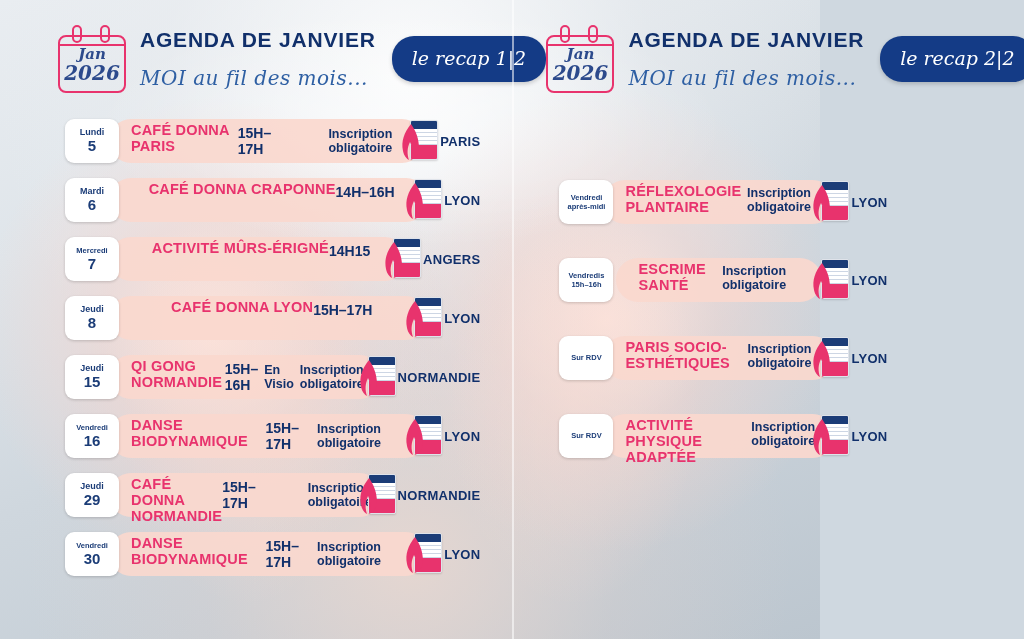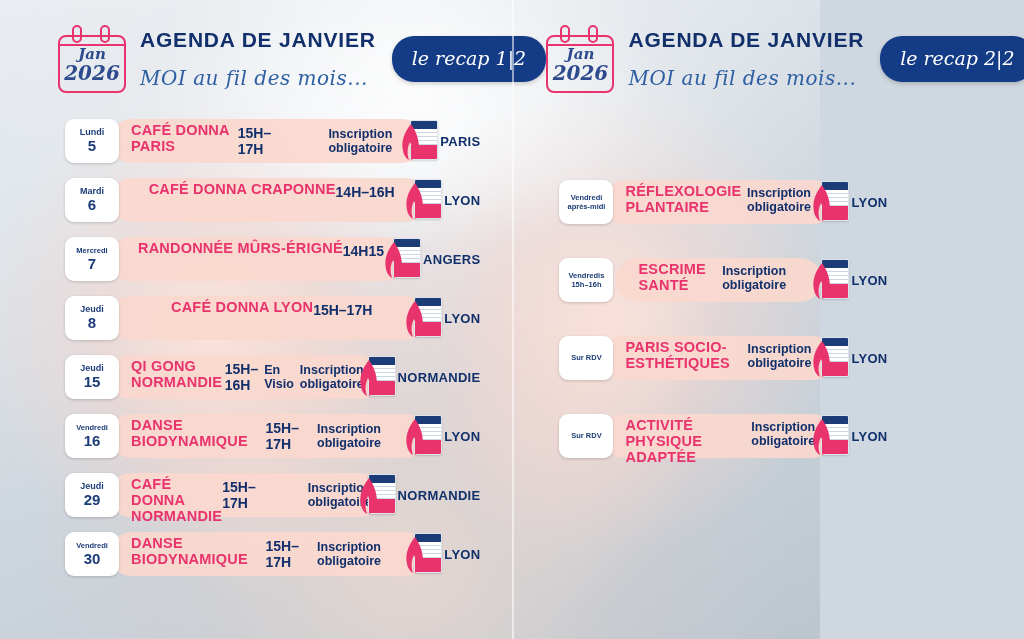--- a/index.html
+++ b/index.html
@@ -346,21 +346,21 @@
           <span class="city">LYON</span>
         </div>
       </div>
 
       <div class="event">
         <div class="date-chip">
           <span class="dow small">Mercredi</span>
           <span class="num">7</span>
         </div>
         <div class="pill">
-          <div class="ev-title">RANDONNÉE MÛRS-ÉRIGNÉ</div>
+          <div class="ev-title">ACTIVITÉ MÛRS-ÉRIGNÉ</div>
           <div class="ev-line2">
             <span class="ev-time">14H15</span>
             <span class="ev-note"></span>
           </div>
         </div>
         <div class="logo-city">
           <div class="ribbon-logo">
             <div class="card">
                 <div class="bandtop"></div>
                 <div class="bandmid"></div>

